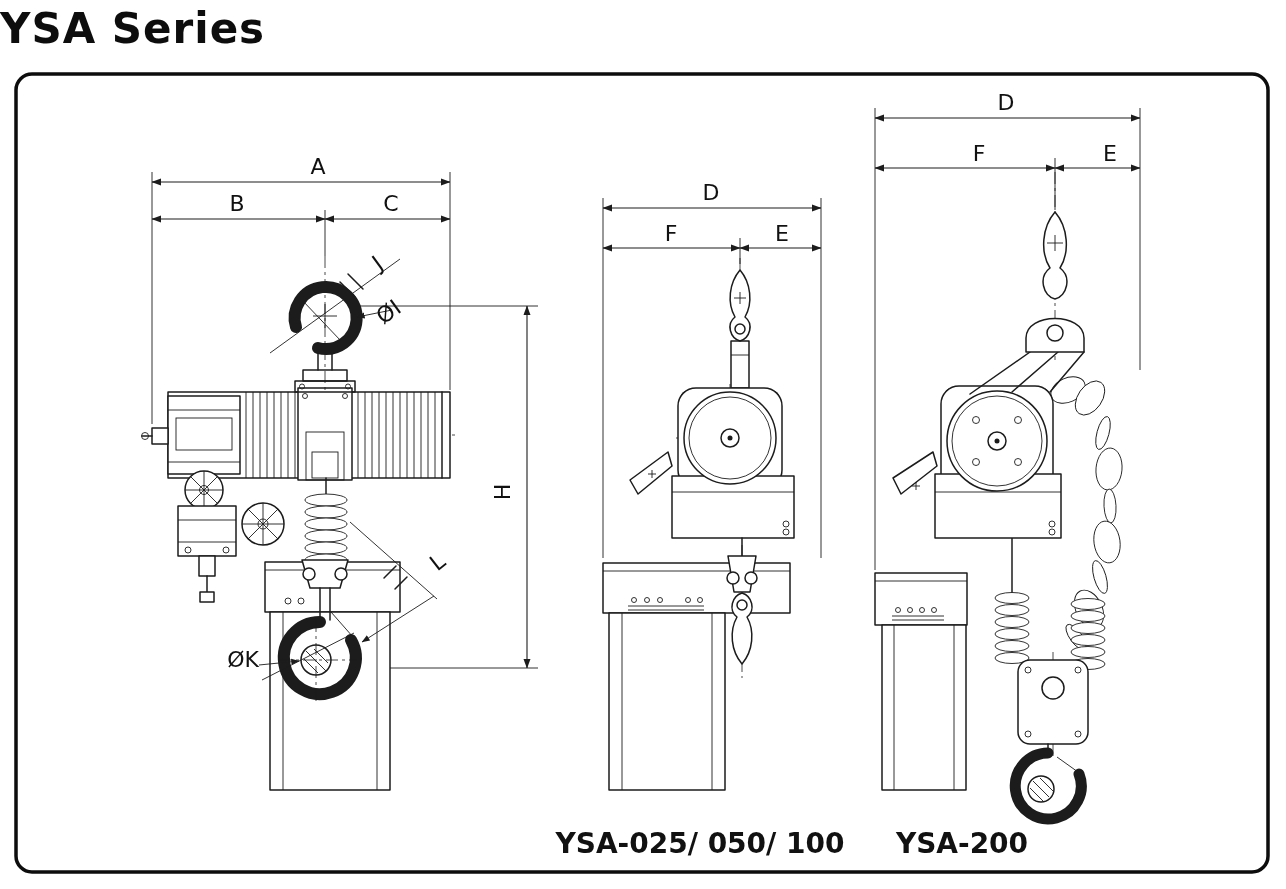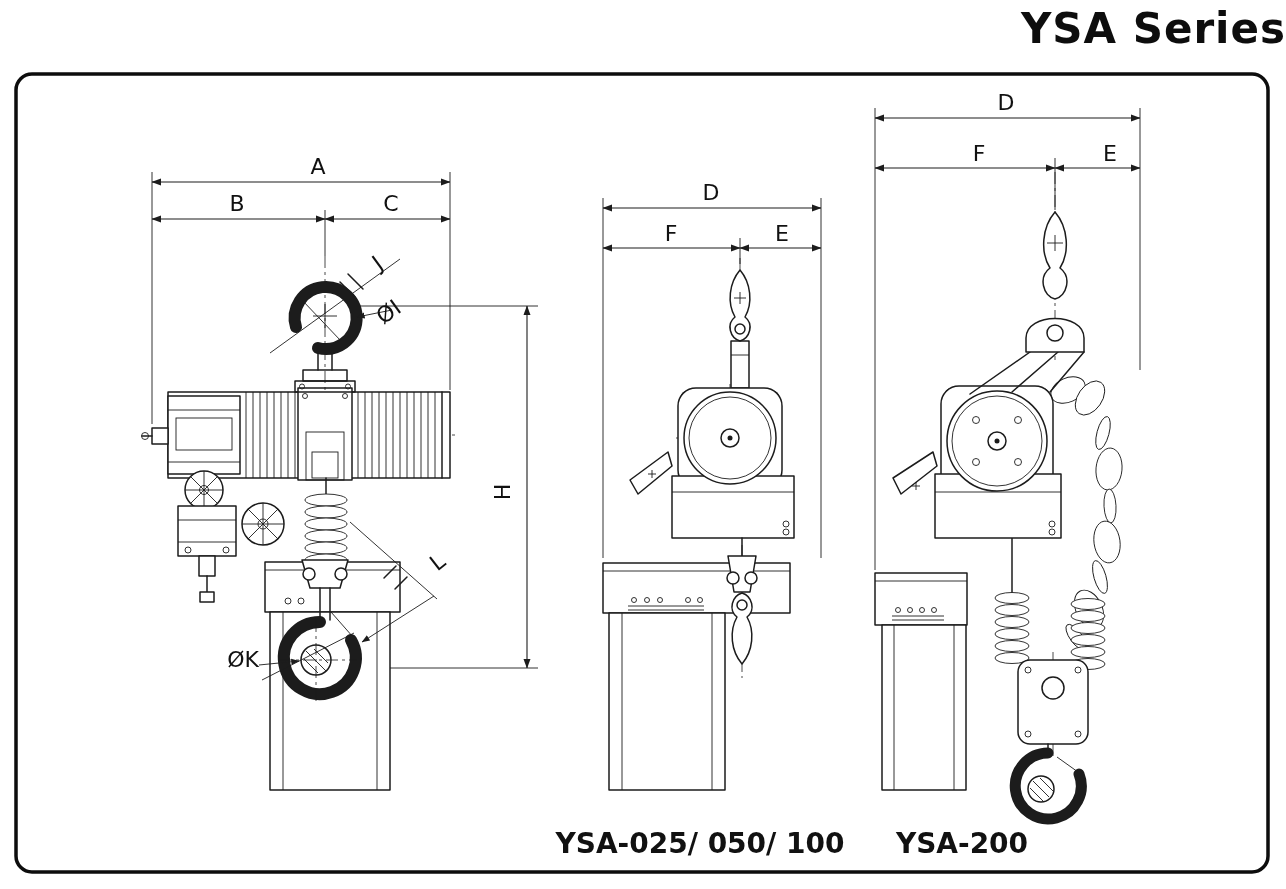--- a/index.html
+++ b/index.html
@@ -1,18 +1,18 @@
 <!DOCTYPE html>
 <html><head>
 <meta charset="utf-8">
 <style>
   html,body{margin:0;padding:0;background:#fff;}
   #screen{position:relative;width:1286px;height:889px;background:#fff;overflow:hidden;
           font-family:"DejaVu Sans",sans-serif;}
-  #title{position:absolute;top:4px;left:0;width:100%;text-align:right;
+  #title{position:absolute;top:4px;left:0;width:100%;text-align:left;
          font-size:42px;font-weight:700;color:#0d0d0d;letter-spacing:1px;}
   svg{position:absolute;left:0;top:0;}
   .frame{fill:none;stroke:#0d0d0d;stroke-width:3.5;}
   .ln  {fill:none;stroke:#1c1c1c;stroke-width:1.5;stroke-linecap:round;stroke-linejoin:round;}
   .lnf {fill:#fff;stroke:#1c1c1c;stroke-width:1.5;stroke-linejoin:round;}
   .thin{fill:none;stroke:#1c1c1c;stroke-width:0.9;}
   .thinf{fill:#fff;stroke:#1c1c1c;stroke-width:0.9;}
   .dim {fill:none;stroke:#1c1c1c;stroke-width:1.1;}
   .cl  {fill:none;stroke:#1c1c1c;stroke-width:0.8;stroke-dasharray:12 4 3 4;}
   .hook{fill:none;stroke:#1c1c1c;stroke-width:12;stroke-linecap:round;}

